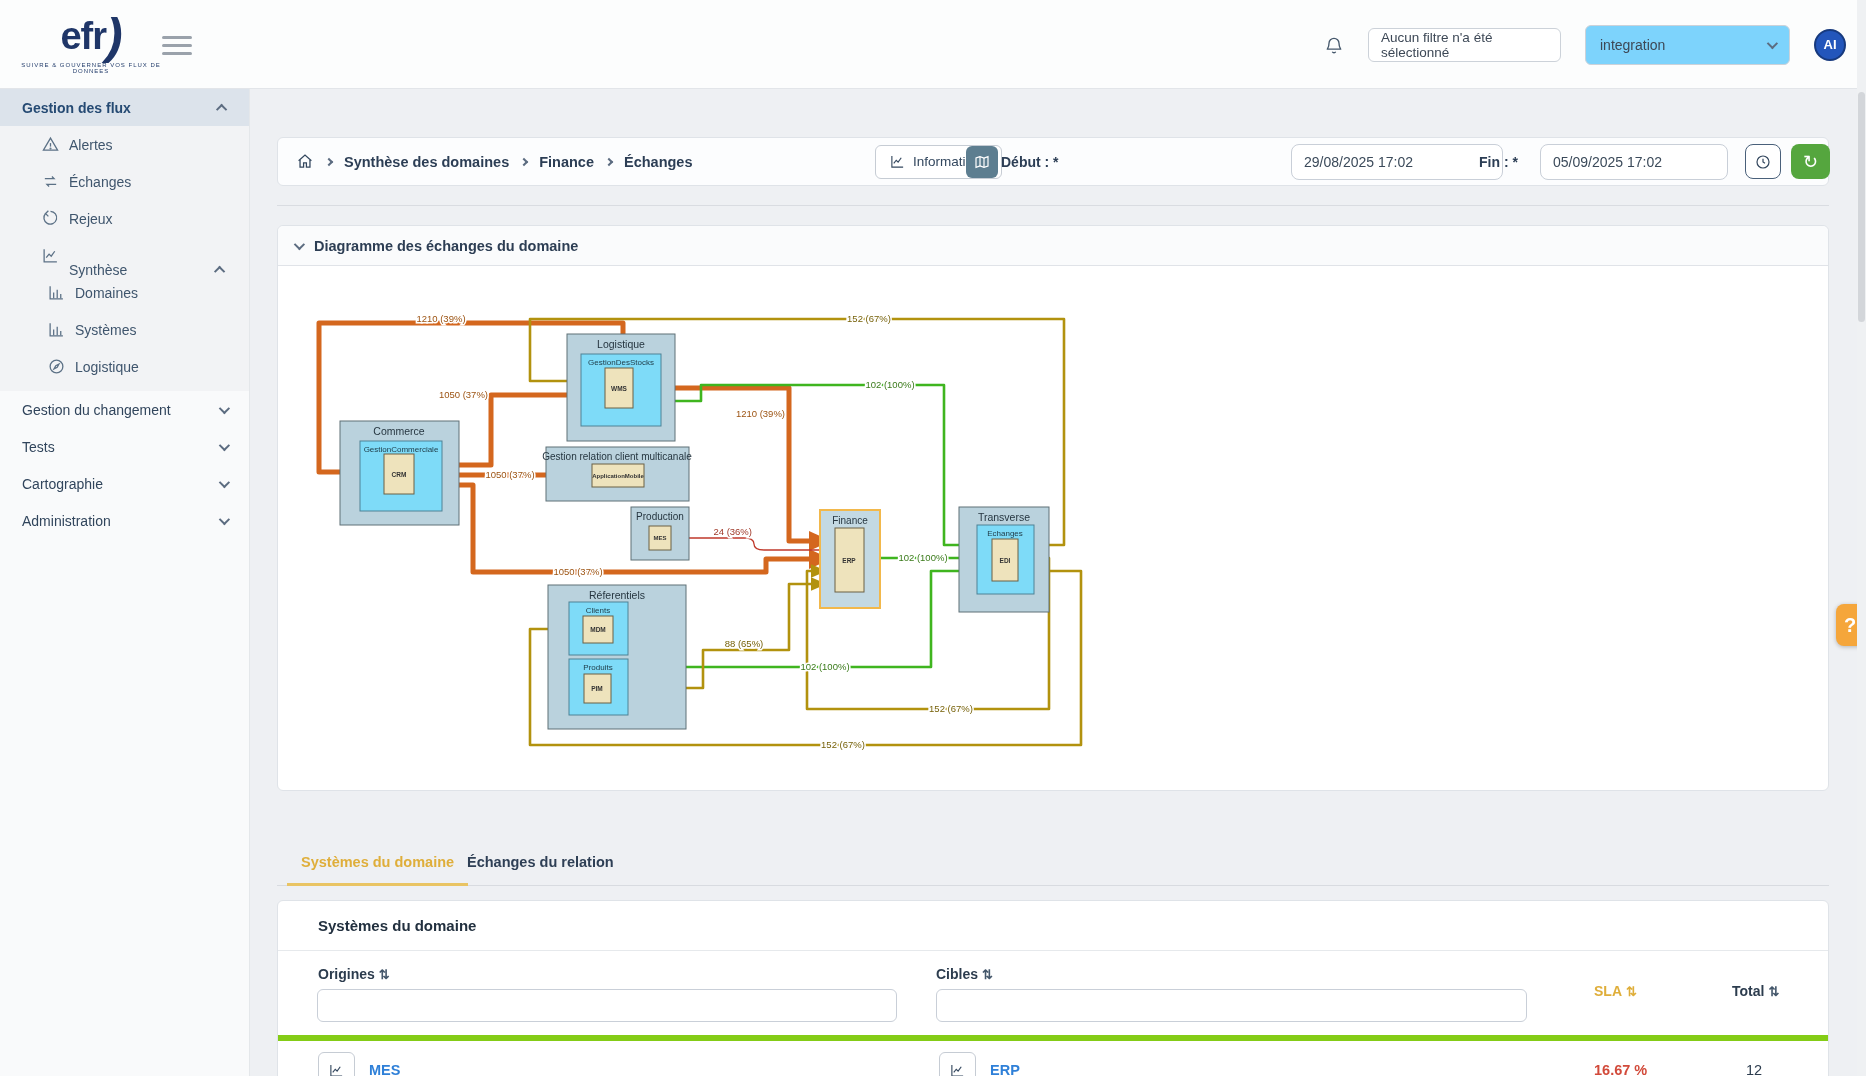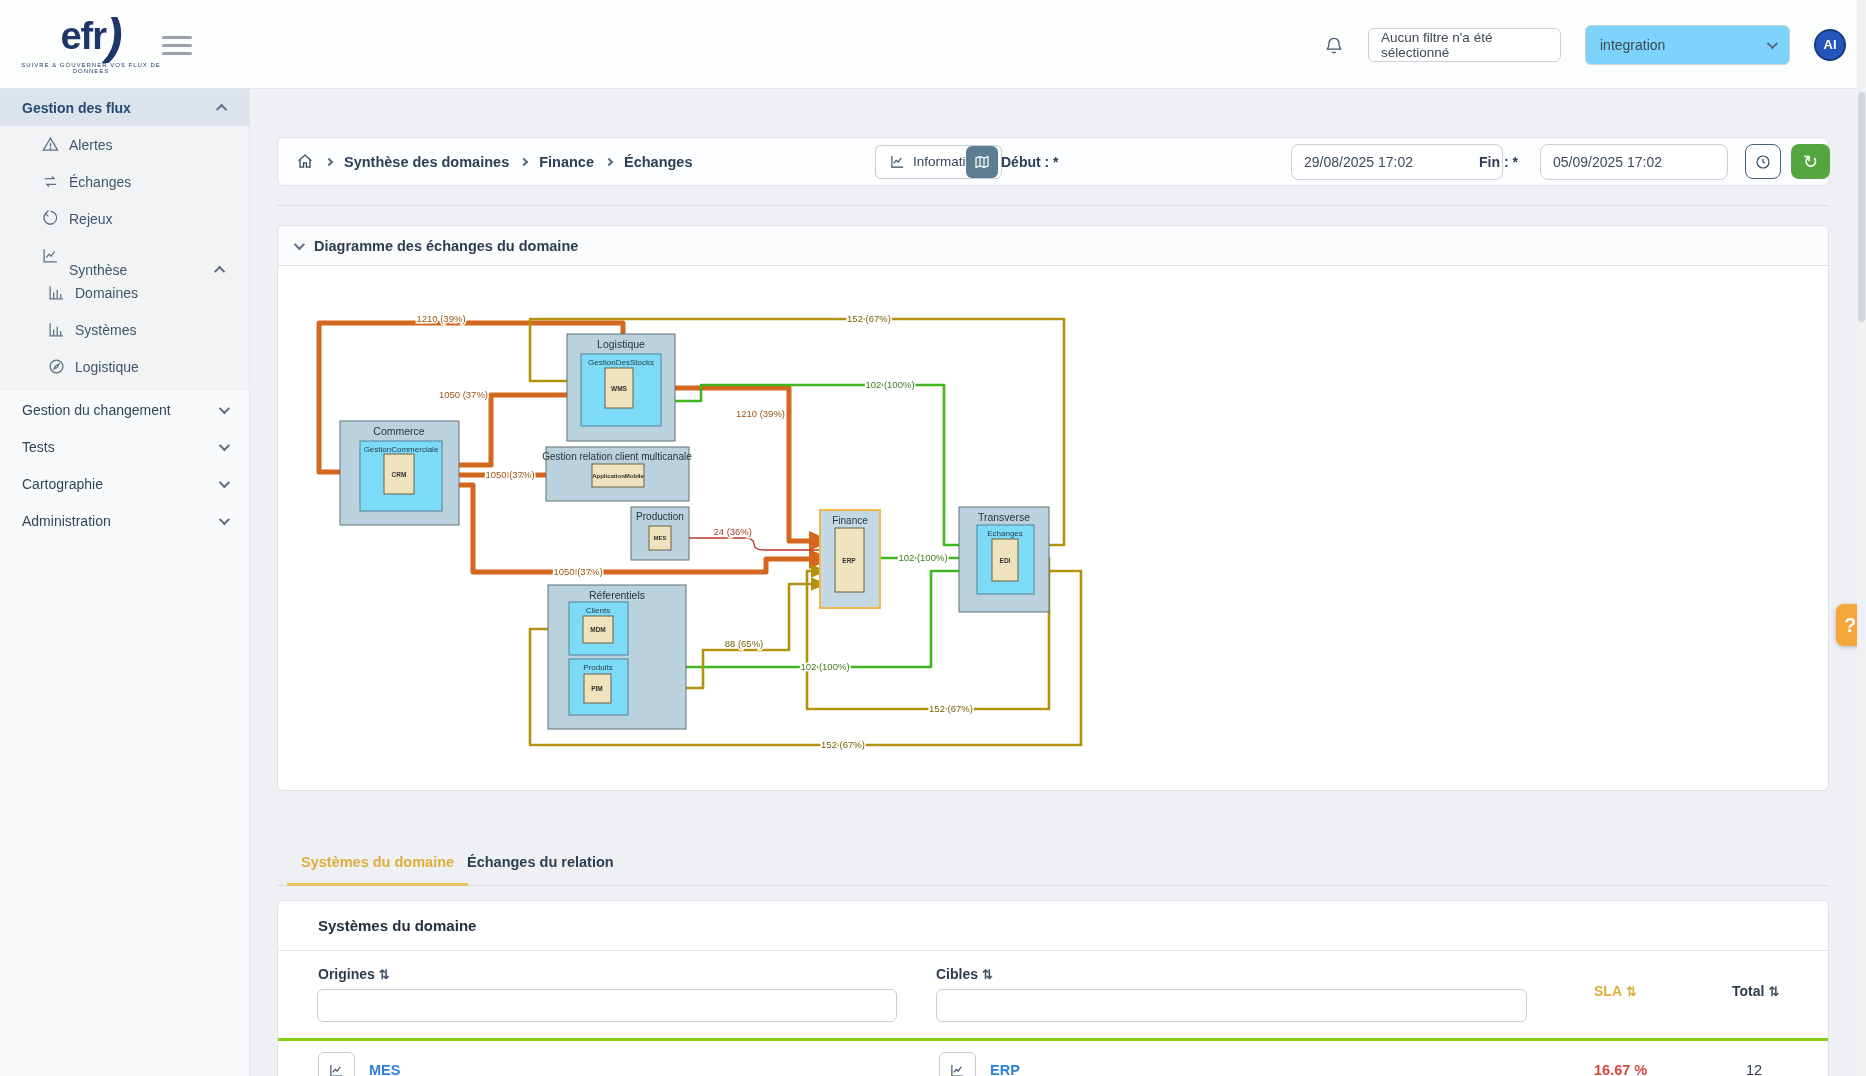--- a/index.html
+++ b/index.html
@@ -78,21 +78,21 @@
   .tabsrow { position:absolute; left:27px; top:756px; width:1552px; height:41px; border-bottom:1px solid #d8dbe0; }
   .tab { position:absolute; top:0; height:41px; line-height:34px; font-size:14.5px; font-weight:700;
     padding:0 14px; cursor:pointer; }
   .tab.active { color:#dfae3a; border-bottom:3px solid #e9c463; }
   .tab.idle { color:#2e3f55; }
 
   
   .tablecard { left:27px; top:811px; width:1552px; height:300px; }
   .tbl-title { height:50px; display:flex; align-items:center; padding:0 40px; font-size:15px; font-weight:700;
     color:#22303f; border-bottom:1px solid #e6e9ec; }
-  .tbl-filters { position:relative; height:90px; border-bottom:3px solid #84cc16; }
+  .tbl-filters { position:relative; height:90px; border-bottom:6px solid #84cc16; }
   .collabel { position:absolute; font-size:14px; font-weight:700; color:#2c3c4e; }
   .sorticon { font-size:13px; color:#44576b; margin-left:4px; cursor:pointer;}
   .filterinput { position:absolute; height:33px; border:1px solid #c9cfd8; border-radius:6px;
     font-size:13px; padding:0 10px; font-family:"Liberation Sans",sans-serif;}
   .sla-hd { color:#dfae3a; } .sla-hd .sorticon { color:#dfae3a; }
   .tbl-row { position:relative; height:70px; }
   .iconbtn { position:absolute; width:37px; height:36px; border:1px solid #c6ccd4; border-radius:6px;
     background:#fff; color:#33475e; display:flex; align-items:center; justify-content:center; cursor:pointer;}
   .cell-link { position:absolute; font-size:14.5px; font-weight:700; color:#2f80d8; cursor:pointer; }
   .cell-sla { position:absolute; font-size:14.5px; font-weight:700; color:#d24a3a; }

